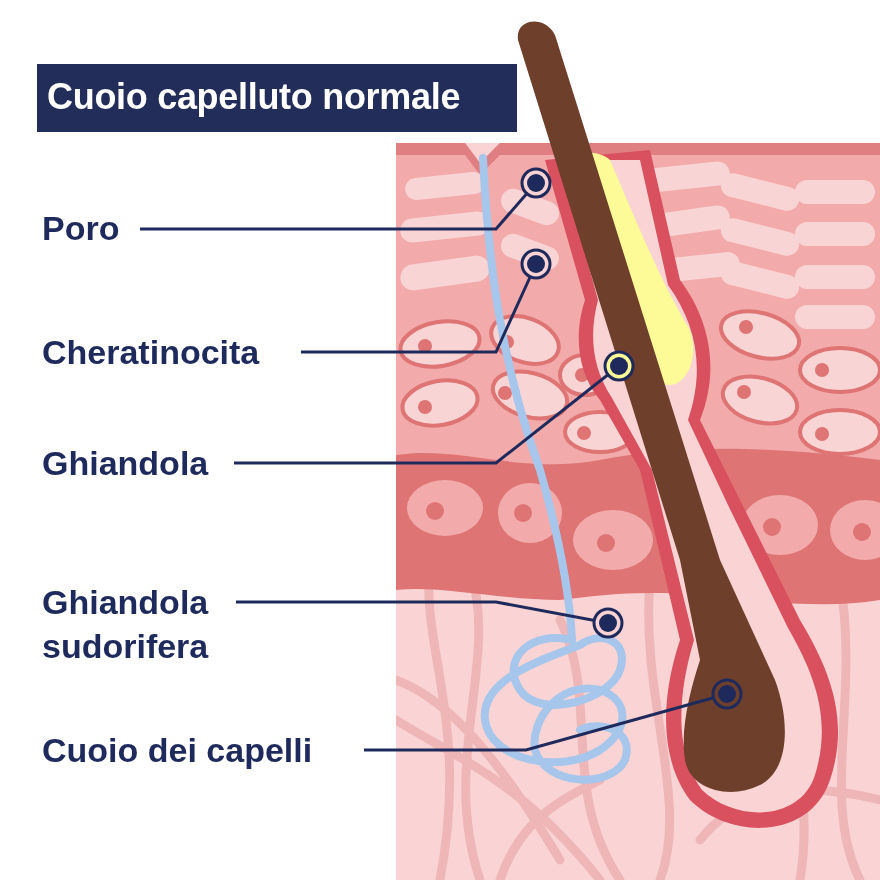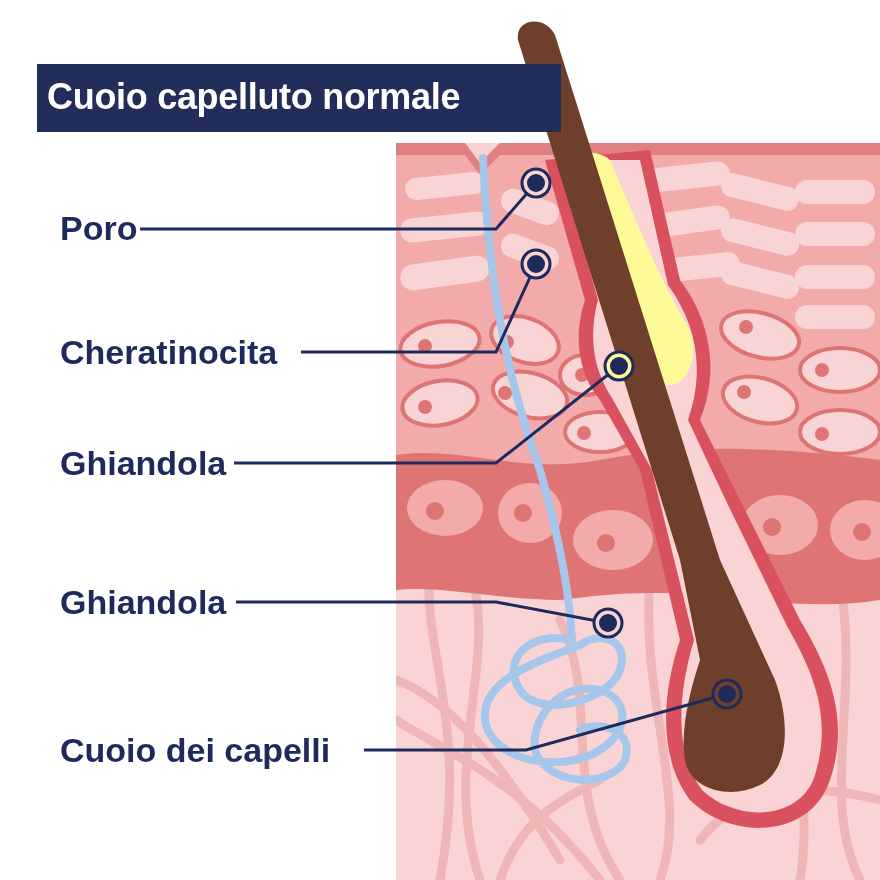--- a/index.html
+++ b/index.html
@@ -1,23 +1,23 @@
 <!DOCTYPE html>
 <html><head>
 <meta charset="utf-8">
 <style>
   html, body { margin: 0; padding: 0; background: #ffffff; }
   body { width: 880px; height: 880px; position: relative; overflow: hidden;
          font-family: "Liberation Sans", "DejaVu Sans", sans-serif; }
   .illus { position: absolute; left: 0; top: 0; width: 880px; height: 880px; }
   .title-box { position: absolute; left: 37px; top: 64px; width: 480px; height: 68px;
-               background: #222d5a; padding-left: 44px; }
+               background: #222d5a; }
   .title-text { position: absolute; left: 10px; top: 12px; color: #ffffff;
                 font-size: 36px; font-weight: bold; letter-spacing: -0.3px; white-space: nowrap; }
-  .label { position: absolute; left: 60px; color: #1f2a5c; font-size: 34px;
+  .label { position: absolute; left: 42px; color: #1f2a5c; font-size: 34px;
            font-weight: bold; line-height: 44px; white-space: nowrap; }
 </style>
 </head>
 <body>
 
 <svg class="illus" viewBox="0 0 880 880" xmlns="http://www.w3.org/2000/svg">
   <defs>
     <clipPath id="skinClip">
         <rect x="396" y="143" width="484" height="737"></rect>
       </clipPath>
@@ -167,16 +167,17 @@
   <div>Poro</div>
 </div>
 <div class="label" style="top:330px">
   <div>Cheratinocita</div>
 </div>
 <div class="label" style="top:441px">
   <div>Ghiandola</div>
 </div>
 <div class="label" style="top:580px">
   <div>Ghiandola</div>
+  <div>sudorifera</div>
 </div>
 <div class="label" style="top:728px">
   <div>Cuoio dei capelli</div>
 </div>
 
 </body></html>

